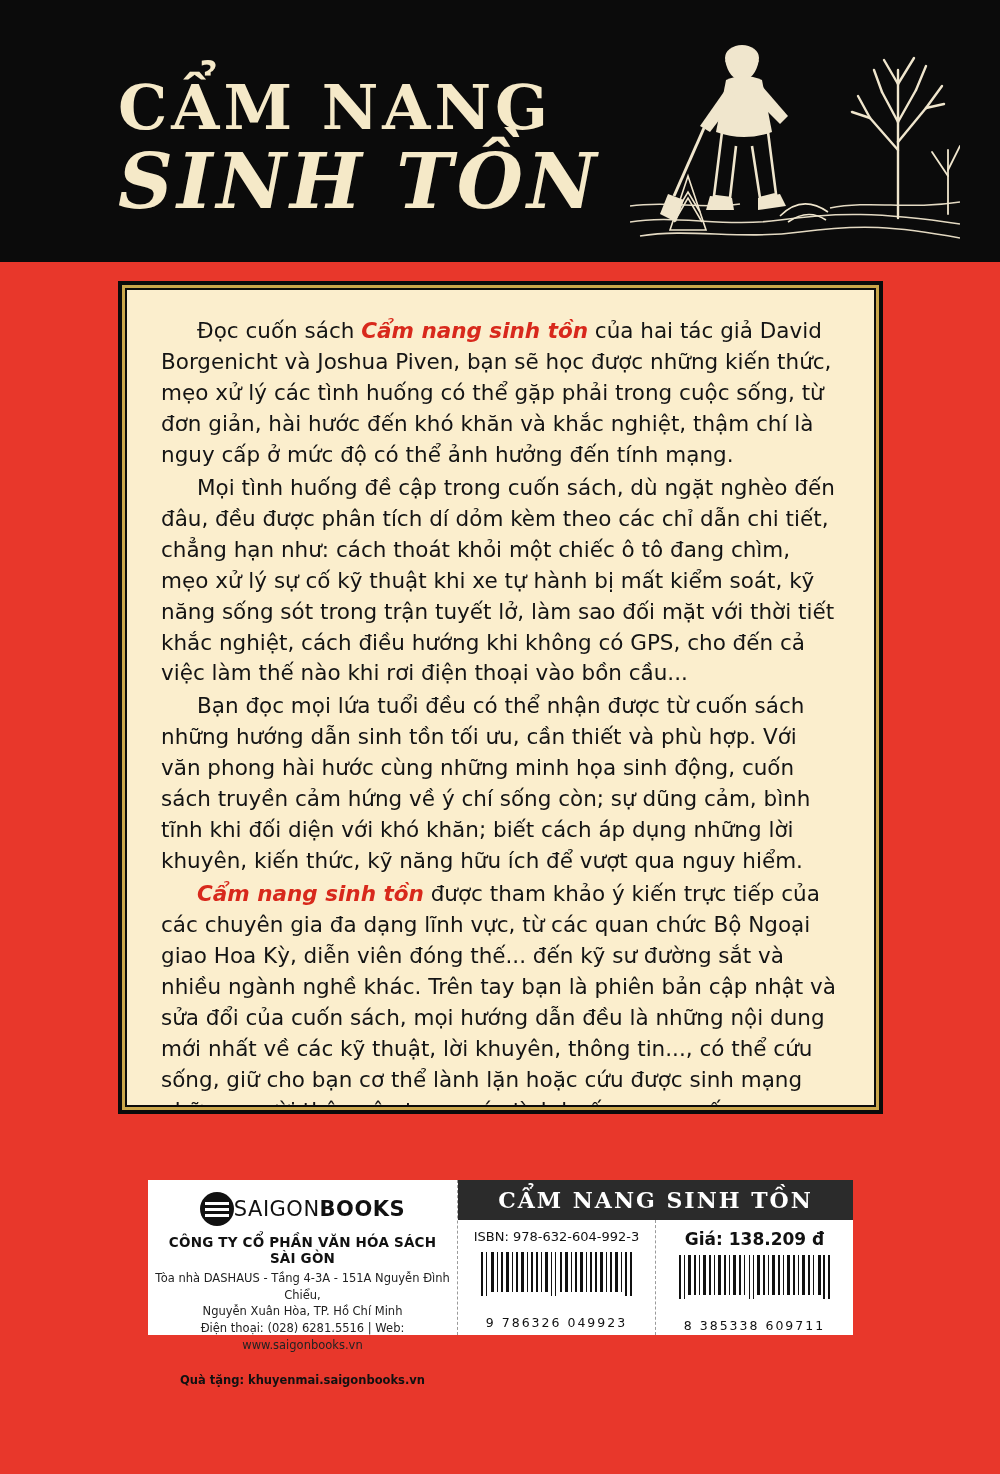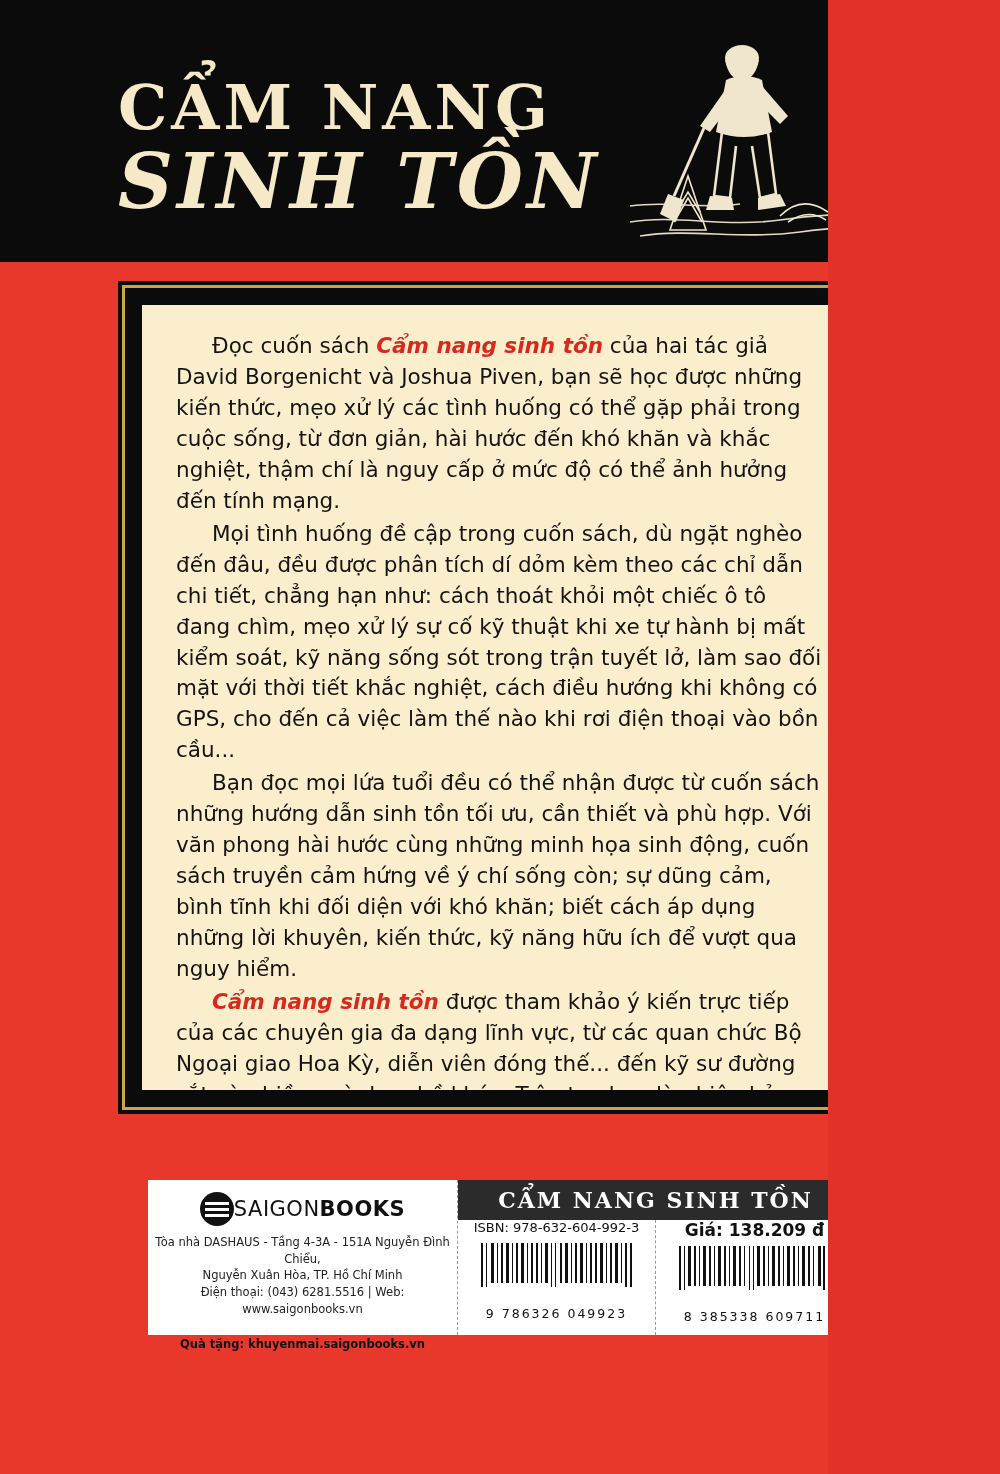--- a/index.html
+++ b/index.html
@@ -10,21 +10,21 @@
   body {
     width: 1000px;
     height: 1474px;
     font-family: "DejaVu Sans", sans-serif;
     overflow: hidden;
     position: relative;
   }
 
   .cover {
     position: relative;
-    width: 828px;
+    width: 1000px;
     height: 1474px;
     background: #e8372b;
     overflow: hidden;
   }
 
   
   .top-band {
     position: absolute;
     left: 0;
     top: 0;
@@ -71,21 +71,21 @@
     background: #0b0b0b;
     padding: 4px;
     box-sizing: border-box;
   }
   .blurb-mid {
     width: 100%;
     height: 100%;
     border: 3px solid #caa64a;
     box-sizing: border-box;
     background: #0b0b0b;
-    padding: 17px;
+    padding: 2px;
   }
   .blurb-inner {
     width: 100%;
     height: 100%;
     box-sizing: border-box;
     background: #fbeecd;
     padding: 26px 34px 20px 34px;
     overflow: hidden;
   }
   .blurb-inner p {
@@ -192,20 +192,21 @@
     align-items: center;
     justify-content: center;
   }
   .fr-row {
     display: flex;
     height: 115px;
   }
   .fr-col {
     flex: 1;
     text-align: center;
+    padding-top: 9px;
     box-sizing: border-box;
   }
   .fr-col.left { border-right: 1px dashed #9a9a9a; }
   .isbn {
     font-size: 13px;
     color: #111;
     margin-bottom: 6px;
   }
   .price {
     font-size: 17px;
@@ -337,23 +338,24 @@
 
     <div class="footer-left">
       <div class="logo-row">
         <span class="logo-mark">
             <i></i>
             <i></i>
             <i></i>
           </span>
         <span class="logo-text"><span>SAIGON</span><b>BOOKS</b></span>
       </div>
+      <div class="company">CÔNG TY CỔ PHẦN VĂN HÓA SÁCH SÀI GÒN</div>
       <div class="addr">Tòa nhà DASHAUS - Tầng 4-3A - 151A Nguyễn Đình Chiểu,</div>
       <div class="addr">Nguyễn Xuân Hòa,  TP. Hồ Chí Minh</div>
-      <div class="addr">Điện thoại: (043) 6281.5516  |  Web: www.saigonbooks.vn</div>
+      <div class="addr">Điện thoại: (028) 6281.5516  |  Web: www.saigonbooks.vn</div>
       <div class="gift">Quà tặng: khuyenmai.saigonbooks.vn</div>
     </div>
 
     <div class="footer-right">
       <div class="fr-title">CẨM NANG SINH TỒN</div>
       <div class="fr-row">
 
         <div class="fr-col left">
           <div class="isbn">ISBN: 978-632-604-992-3</div>
           <svg class="barcode" viewBox="0 0 160 48">

